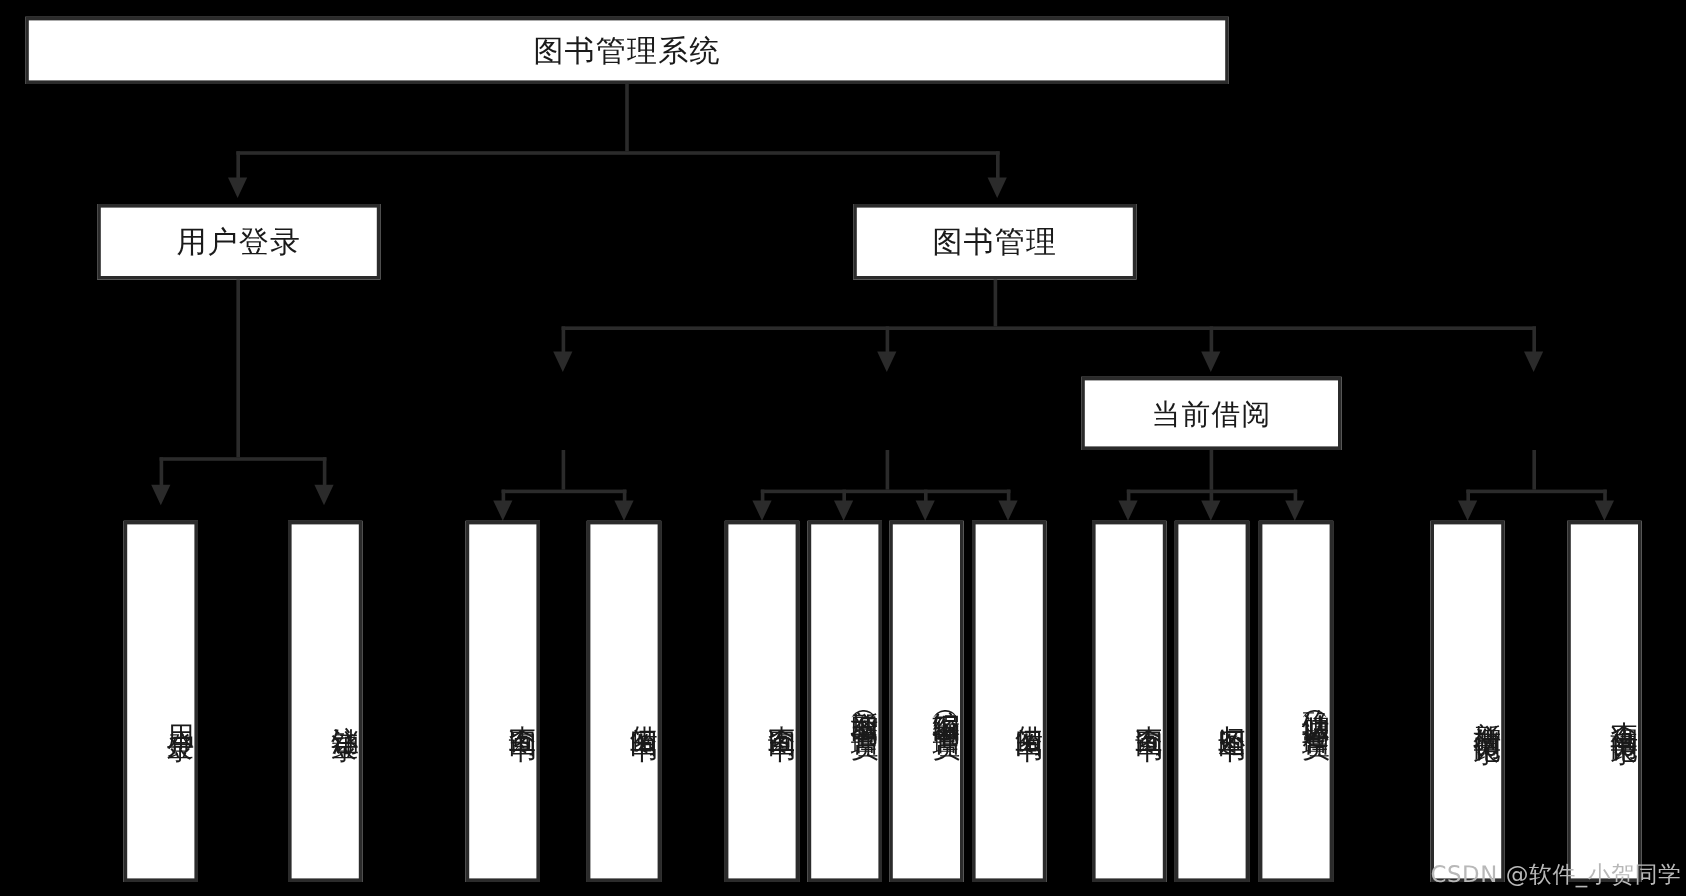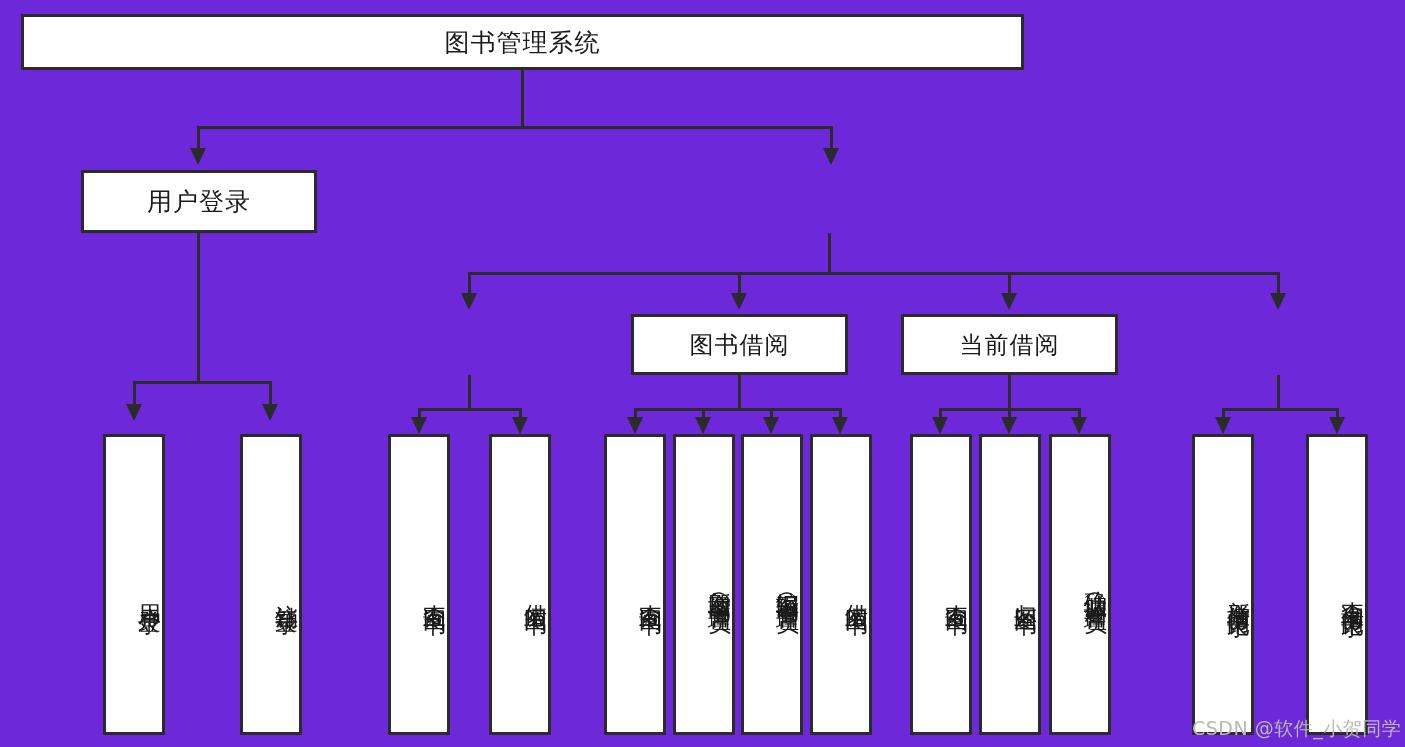--- a/index.html
+++ b/index.html
@@ -7,21 +7,21 @@
     padding: 0;
     background: #ffffff;
   }
   body {
     font-family: "DejaVu Sans", "Liberation Sans", sans-serif;
   }
   #canvas {
     position: relative;
     width: 1405px;
     height: 747px;
-    background: #6d28d9;
+    background: #000000;
     overflow: hidden;
   }
   
   .node {
     position: absolute;
     box-sizing: border-box;
     border: 3px solid #2b2b2b;
     background: #ffffff;
     display: flex;
     align-items: center;
@@ -88,42 +88,42 @@
   <div class="hline" style="left:197px; top:126px; width:636px; height:3px;"></div>
 
   <div class="vline" style="left:197px; top:126px; width:3px; height:25px;"></div>
   <div class="arrow" style="left:190px; top:148px;"></div>
   <div class="vline" style="left:830px; top:126px; width:3px; height:25px;"></div>
   <div class="arrow" style="left:823px; top:148px;"></div>
 
   <div class="node lvl2 h" style="left:81px; top:170px; width:236px; height:63px;">
     <span>用户登录</span>
   </div>
+  <div class="node lvl2 h" style="left:711px; top:170px; width:236px; height:63px;">
+    <span>图书管理</span>
+  </div>
 
   <div class="vline" style="left:197px; top:233px; width:3px; height:148px;"></div>
   <div class="hline" style="left:133px; top:381px; width:139px; height:3px;"></div>
   <div class="vline" style="left:133px; top:381px; width:3px; height:26px;"></div>
   <div class="arrow" style="left:126px; top:404px;"></div>
   <div class="vline" style="left:269px; top:381px; width:3px; height:26px;"></div>
   <div class="arrow" style="left:262px; top:404px;"></div>
 
   <div class="vline" style="left:828px; top:233px; width:3px; height:39px;"></div>
   <div class="hline" style="left:468px; top:272px; width:812px; height:3px;"></div>
   <div class="vline" style="left:468px; top:272px; width:3px; height:24px;"></div>
   <div class="arrow" style="left:461px; top:293px;"></div>
   <div class="vline" style="left:738px; top:272px; width:3px; height:24px;"></div>
   <div class="arrow" style="left:731px; top:293px;"></div>
   <div class="vline" style="left:1008px; top:272px; width:3px; height:24px;"></div>
   <div class="arrow" style="left:1001px; top:293px;"></div>
   <div class="vline" style="left:1277px; top:272px; width:3px; height:24px;"></div>
   <div class="arrow" style="left:1270px; top:293px;"></div>
 
-  <div class="node lvl3 h" style="left:631px; top:314px; width:217px; height:61px;">
-    <span>图书借阅</span>
-  </div>
   <div class="node lvl3 h" style="left:901px; top:314px; width:217px; height:61px;">
     <span>当前借阅</span>
   </div>
 
   <div class="vline" style="left:468px; top:375px; width:3px; height:33px;"></div>
   <div class="hline" style="left:418px; top:408px; width:104px; height:3px;"></div>
   <div class="vline" style="left:418px; top:408px; width:3px; height:12px;"></div>
   <div class="arrow" style="left:411px; top:417px;"></div>
   <div class="vline" style="left:519px; top:408px; width:3px; height:12px;"></div>
   <div class="arrow" style="left:512px; top:417px;"></div>

